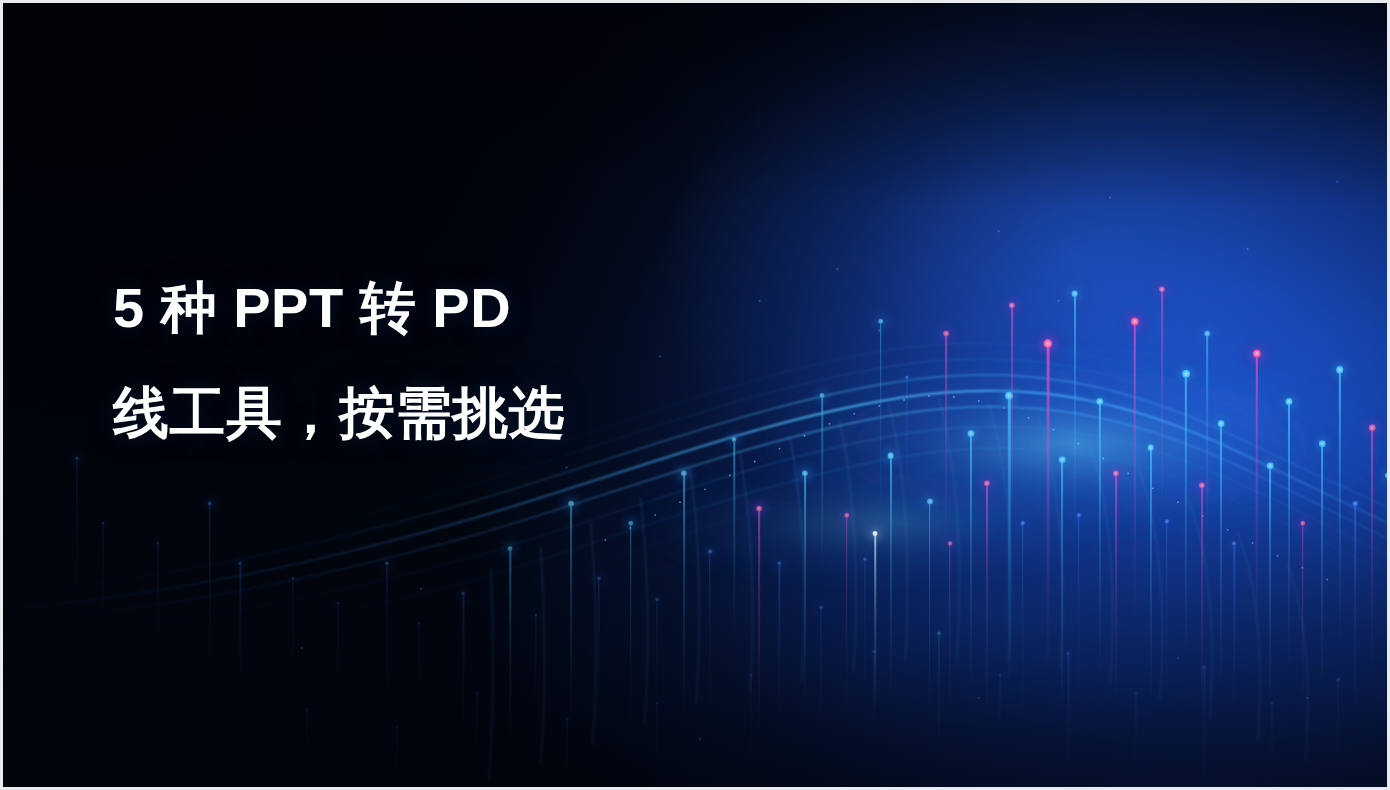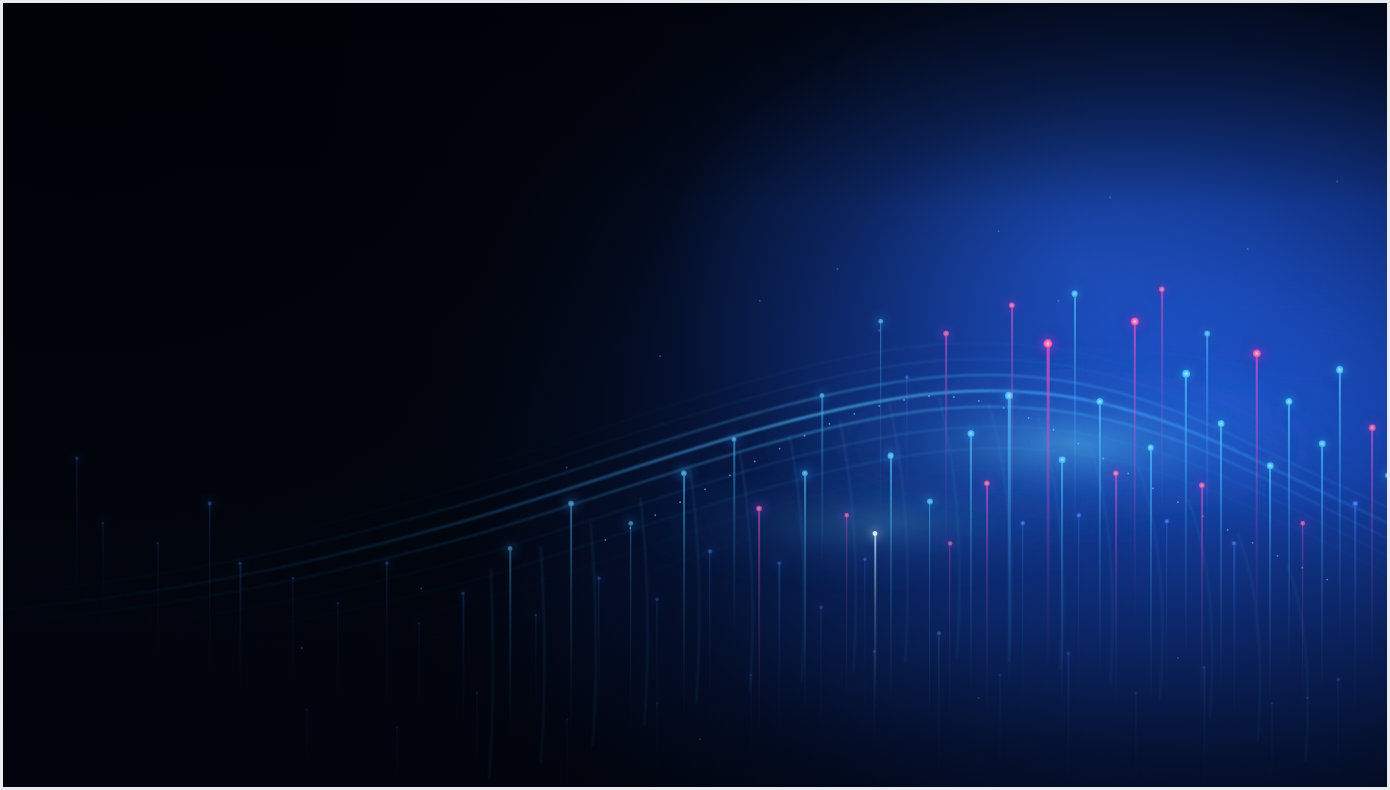--- a/index.html
+++ b/index.html
@@ -621,16 +621,18 @@
         <div class="head" style="height: 2.52px; width: 2.52px; background: radial-gradient(circle, rgb(159, 214, 255) 0%, rgb(43, 107, 255) 62%, rgba(30, 60, 160, 0) 100%);"></div>
       </div>
       <div class="beam" style="left: 865px; top: 530px; width: 14.4px; height: 180px; opacity: 0.98;">
         <div class="halo" style="height: 16.8px; width: 16.8px; background: radial-gradient(circle, rgba(180, 220, 255, 0.95) 0%, rgba(20, 40, 120, 0.28) 55%, rgba(10, 20, 60, 0) 78%);"></div>
         <div class="tail" style="width: 1.488px; background: linear-gradient(rgba(180, 220, 255, 0.95) 0%, rgba(180, 220, 255, 0.7) 14%, rgba(180, 220, 255, 0.34) 42%, rgba(180, 220, 255, 0.14) 72%, rgba(180, 220, 255, 0) 100%);"></div>
         <div class="head" style="height: 5.04px; width: 5.04px; background: radial-gradient(circle, rgb(255, 255, 255) 0%, rgb(234, 246, 255) 62%, rgba(30, 60, 160, 0) 100%);"></div>
       </div>
     </div>
 
   <div id="title-block">
+    <div class="tline" data-bind="slide.title_lines.0">5 种 PPT 转 PD</div>
+    <div class="tline" data-bind="slide.title_lines.2">线工具，按需挑选</div>
   </div>
 
   <div class="bg-layer" id="bg-vignette"></div>
 </div>
 
 </body></html>

